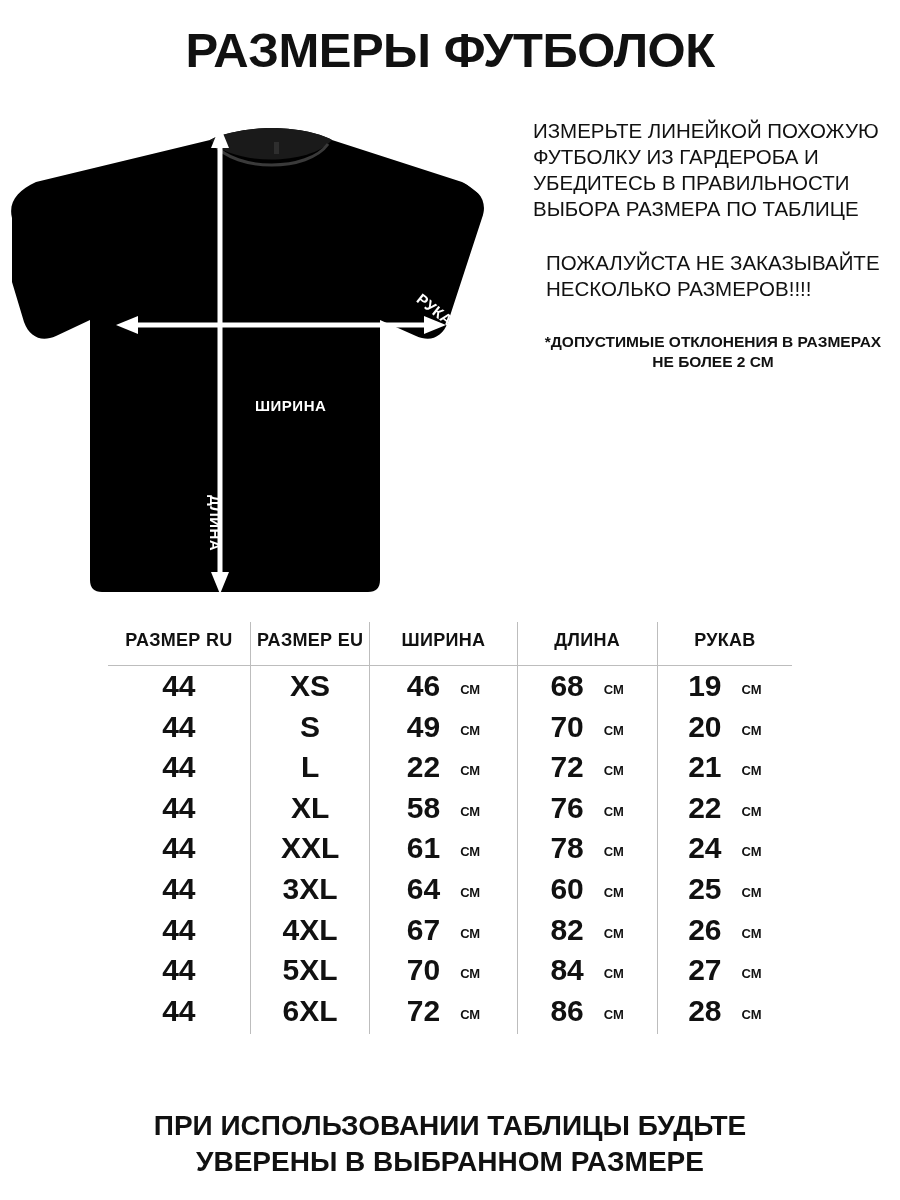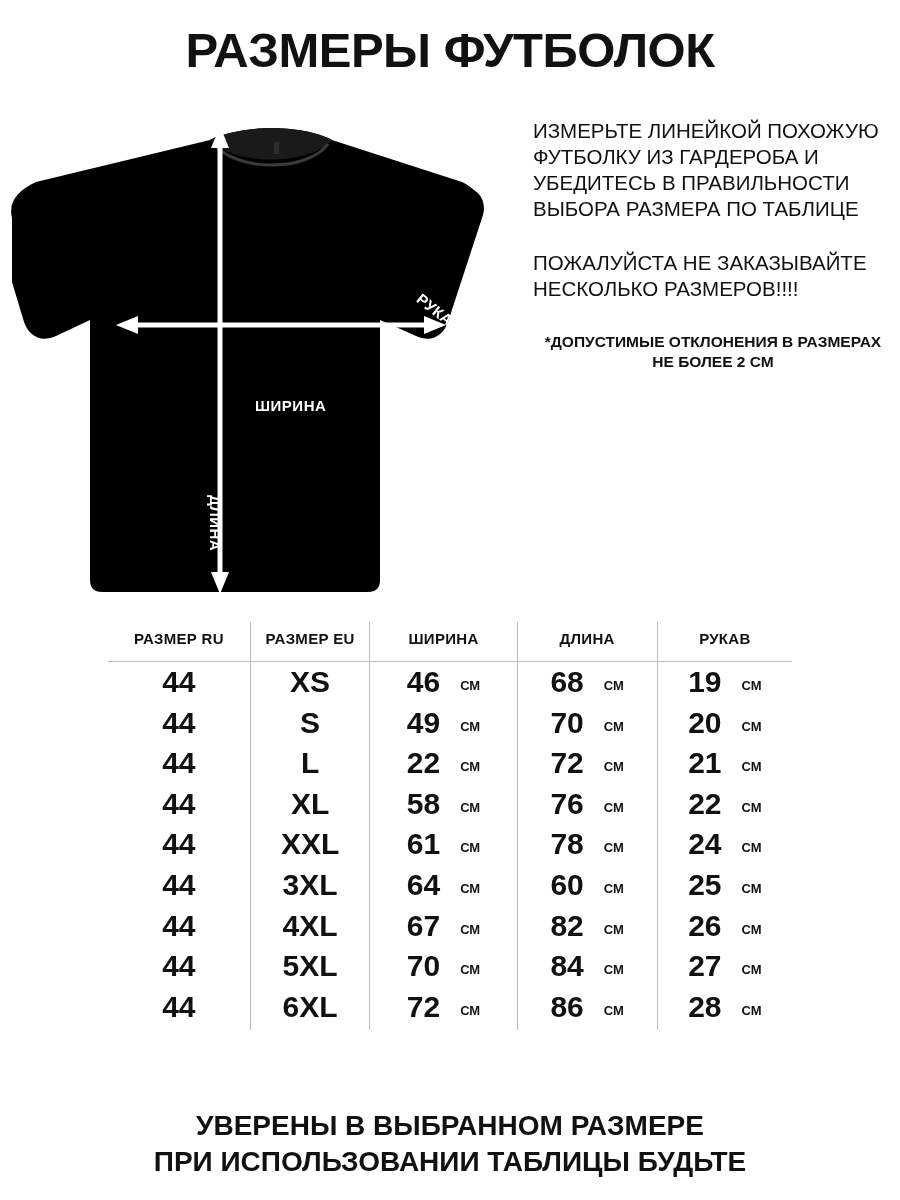--- a/index.html
+++ b/index.html
@@ -67,21 +67,21 @@
     top: 118px;
     width: 360px;
   }
   .note-1, .note-2 {
     font-size: 20.5px;
     font-weight: normal;
     line-height: 1.27;
     color: #111111;
     text-transform: uppercase;
   }
-  .note-2 { margin-top: 28px; }
+  .note-2 { margin-top: 28px; margin-left: 13px; }
   .note-3 {
     margin-top: 30px;
     font-size: 15.5px;
     font-weight: bold;
     line-height: 1.3;
     color: #111111;
     text-transform: uppercase;
     text-align: center;
   }
 
@@ -91,21 +91,21 @@
     left: 108px;
     top: 622px;
     width: 684px;
   }
   table.sizes {
     width: 100%;
     border-collapse: collapse;
     table-layout: fixed;
   }
   table.sizes th {
-    font-size: 15px;
+    font-size: 18px;
     font-weight: bold;
     letter-spacing: 0.3px;
     padding: 8px 0 14px 0;
     text-align: center;
     color: #111111;
     border-right: 1px solid #bdbdbd;
     border-bottom: 1px solid #bdbdbd;
   }
   table.sizes th:last-child,
   table.sizes td:last-child { border-right: none; }
@@ -279,17 +279,17 @@
           <td><span class="val">6XL</span></td>
           <td><span class="val">72</span><span class="unit">СМ</span></td>
           <td><span class="val">86</span><span class="unit">СМ</span></td>
           <td><span class="val">28</span><span class="unit">СМ</span></td>
         </tr>
       </tbody>
     </table>
   </div>
 
   <div class="footer">
+    <div>ПРИ ИСПОЛЬЗОВАНИИ ТАБЛИЦЫ БУДЬТЕ</div>
     <div>УВЕРЕНЫ В ВЫБРАННОМ РАЗМЕРЕ</div>
-    <div>ПРИ ИСПОЛЬЗОВАНИИ ТАБЛИЦЫ БУДЬТЕ</div>
   </div>
 
 </div>
 
 </body></html>

